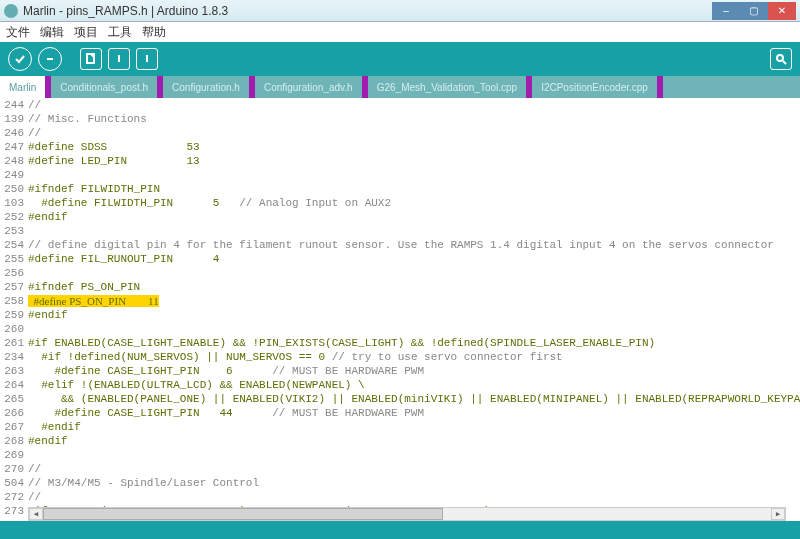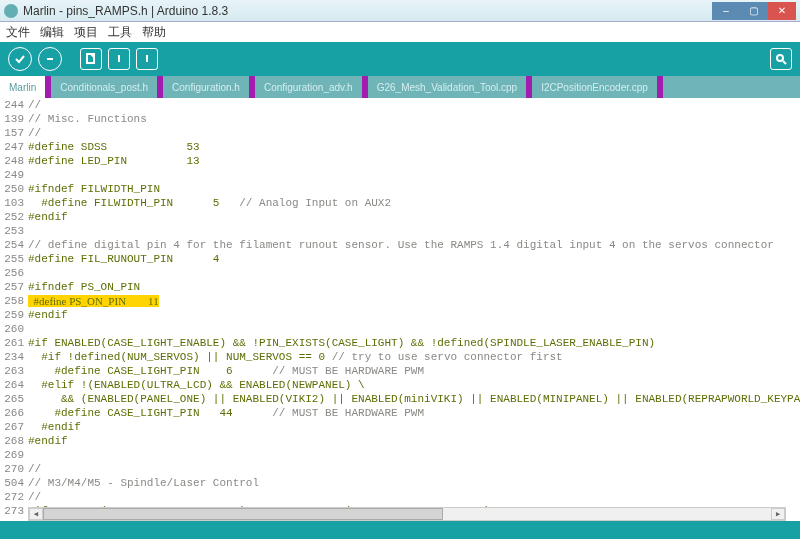--- a/index.html
+++ b/index.html
@@ -101,21 +101,21 @@
   <div class="tab">Configuration_adv.h</div>
   <div class="tab">G26_Mesh_Validation_Tool.cpp</div>
   <div class="tab">I2CPositionEncoder.cpp</div>
 
 </div>
 
 <div class="editor">
   <div class="gutter" id="gutter">
       <div class="gline">244</div>
       <div class="gline">139</div>
-      <div class="gline">157</div>
+      <div class="gline">246</div>
       <div class="gline">247</div>
       <div class="gline">248</div>
       <div class="gline">249</div>
       <div class="gline">250</div>
       <div class="gline">103</div>
       <div class="gline">252</div>
       <div class="gline">253</div>
       <div class="gline">254</div>
       <div class="gline">255</div>
       <div class="gline">256</div>

